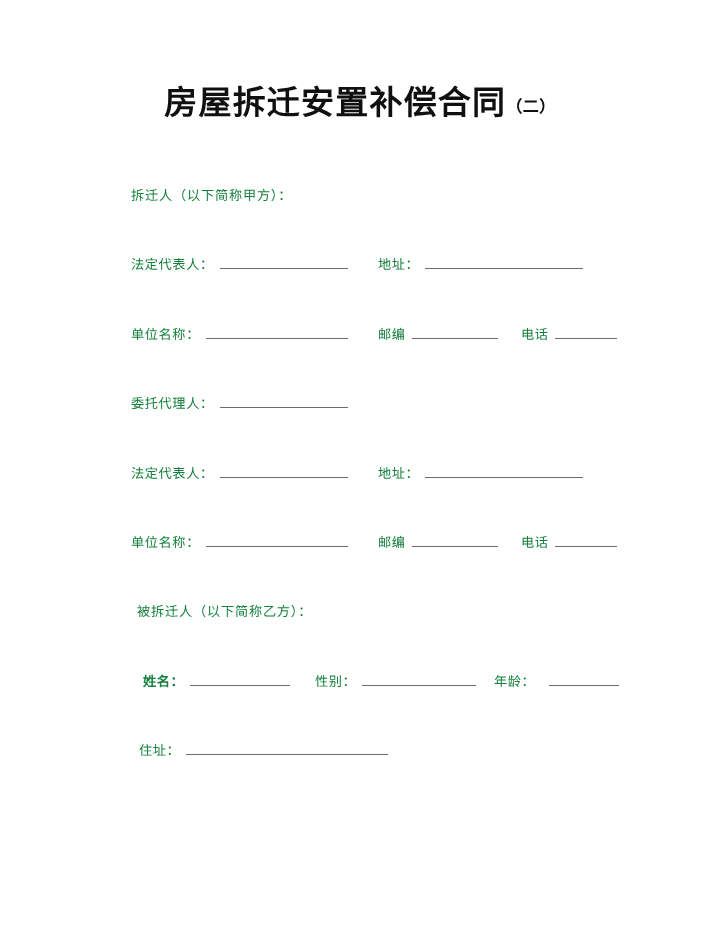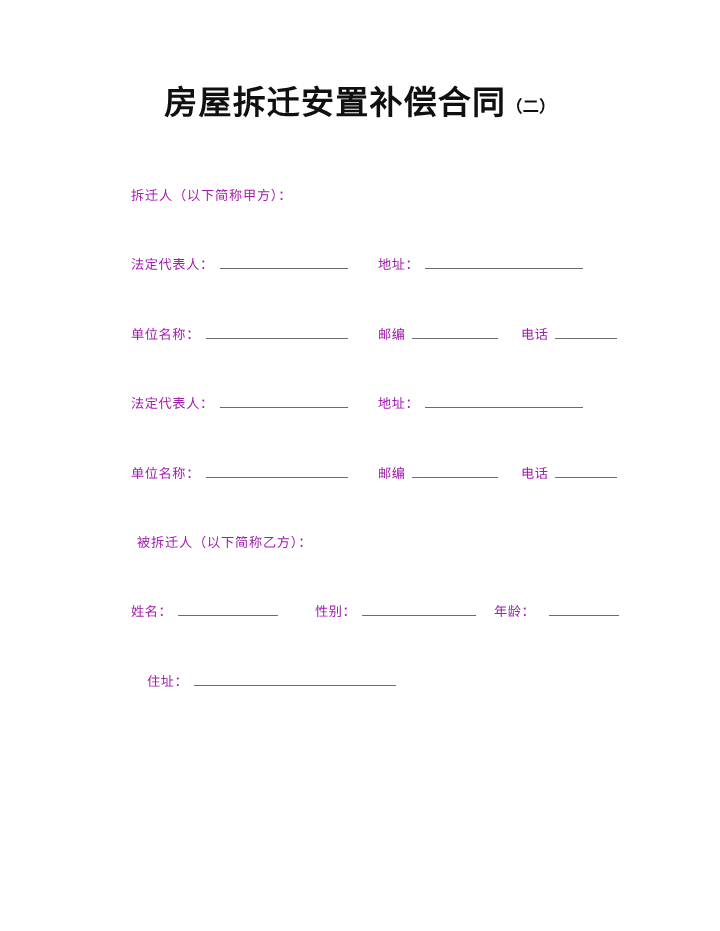--- a/index.html
+++ b/index.html
@@ -66,21 +66,21 @@
   .field {
     position: absolute;
     top: 0;
     display: flex;
     align-items: baseline;
     white-space: nowrap;
   }
   .field-label {
     font-size: 13.2px;
     letter-spacing: 0.6px;
-    color: #a21caf;
+    color: #15803d;
   }
   .field-rule {
     display: inline-block;
     border-bottom: 1.6px solid #6c6c6c;
     height: 13px;
     margin-left: 6px;
   }
   .heading-row .field-label {
     letter-spacing: 0.8px;
   }
@@ -119,20 +119,26 @@
           <span class="field-label">邮编</span>
           <span class="field-rule" style="width: 86px;"></span>
         </div>
         <div class="field" style="left: 390px;">
           <span class="field-label">电话</span>
           <span class="field-rule" style="width: 62px;"></span>
         </div>
       </div>
       <div class="form-row">
         <div class="field" style="left: 0px;">
+          <span class="field-label">委托代理人：</span>
+          <span class="field-rule" style="width: 128px;"></span>
+        </div>
+      </div>
+      <div class="form-row">
+        <div class="field" style="left: 0px;">
           <span class="field-label">法定代表人：</span>
           <span class="field-rule" style="width: 128px;"></span>
         </div>
         <div class="field" style="left: 247px;">
           <span class="field-label">地址：</span>
           <span class="field-rule" style="width: 158px;"></span>
         </div>
       </div>
       <div class="form-row">
         <div class="field" style="left: 0px;">
@@ -147,34 +153,34 @@
           <span class="field-label">电话</span>
           <span class="field-rule" style="width: 62px;"></span>
         </div>
       </div>
       <div class="form-row heading-row">
         <div class="field" style="left: 0px; margin-left: 6px;">
           <span class="field-label">被拆迁人（以下简称乙方）：</span>
         </div>
       </div>
       <div class="form-row">
-        <div class="field" style="left: 0px;">
+        <div class="field" style="left: 12px; font-weight: bold;">
           <span class="field-label">姓名：</span>
           <span class="field-rule" style="width: 100px;"></span>
         </div>
         <div class="field" style="left: 184px;">
           <span class="field-label">性别：</span>
           <span class="field-rule" style="width: 114px;"></span>
         </div>
         <div class="field" style="left: 363px; gap: 8px;">
           <span class="field-label">年龄：</span>
           <span class="field-rule" style="width: 70px;"></span>
         </div>
       </div>
       <div class="form-row">
-        <div class="field" style="left: 16px;">
+        <div class="field" style="left: 8px;">
           <span class="field-label">住址：</span>
           <span class="field-rule" style="width: 202px;"></span>
         </div>
       </div>
     </div>
 
 </div>
 
 </body></html>

